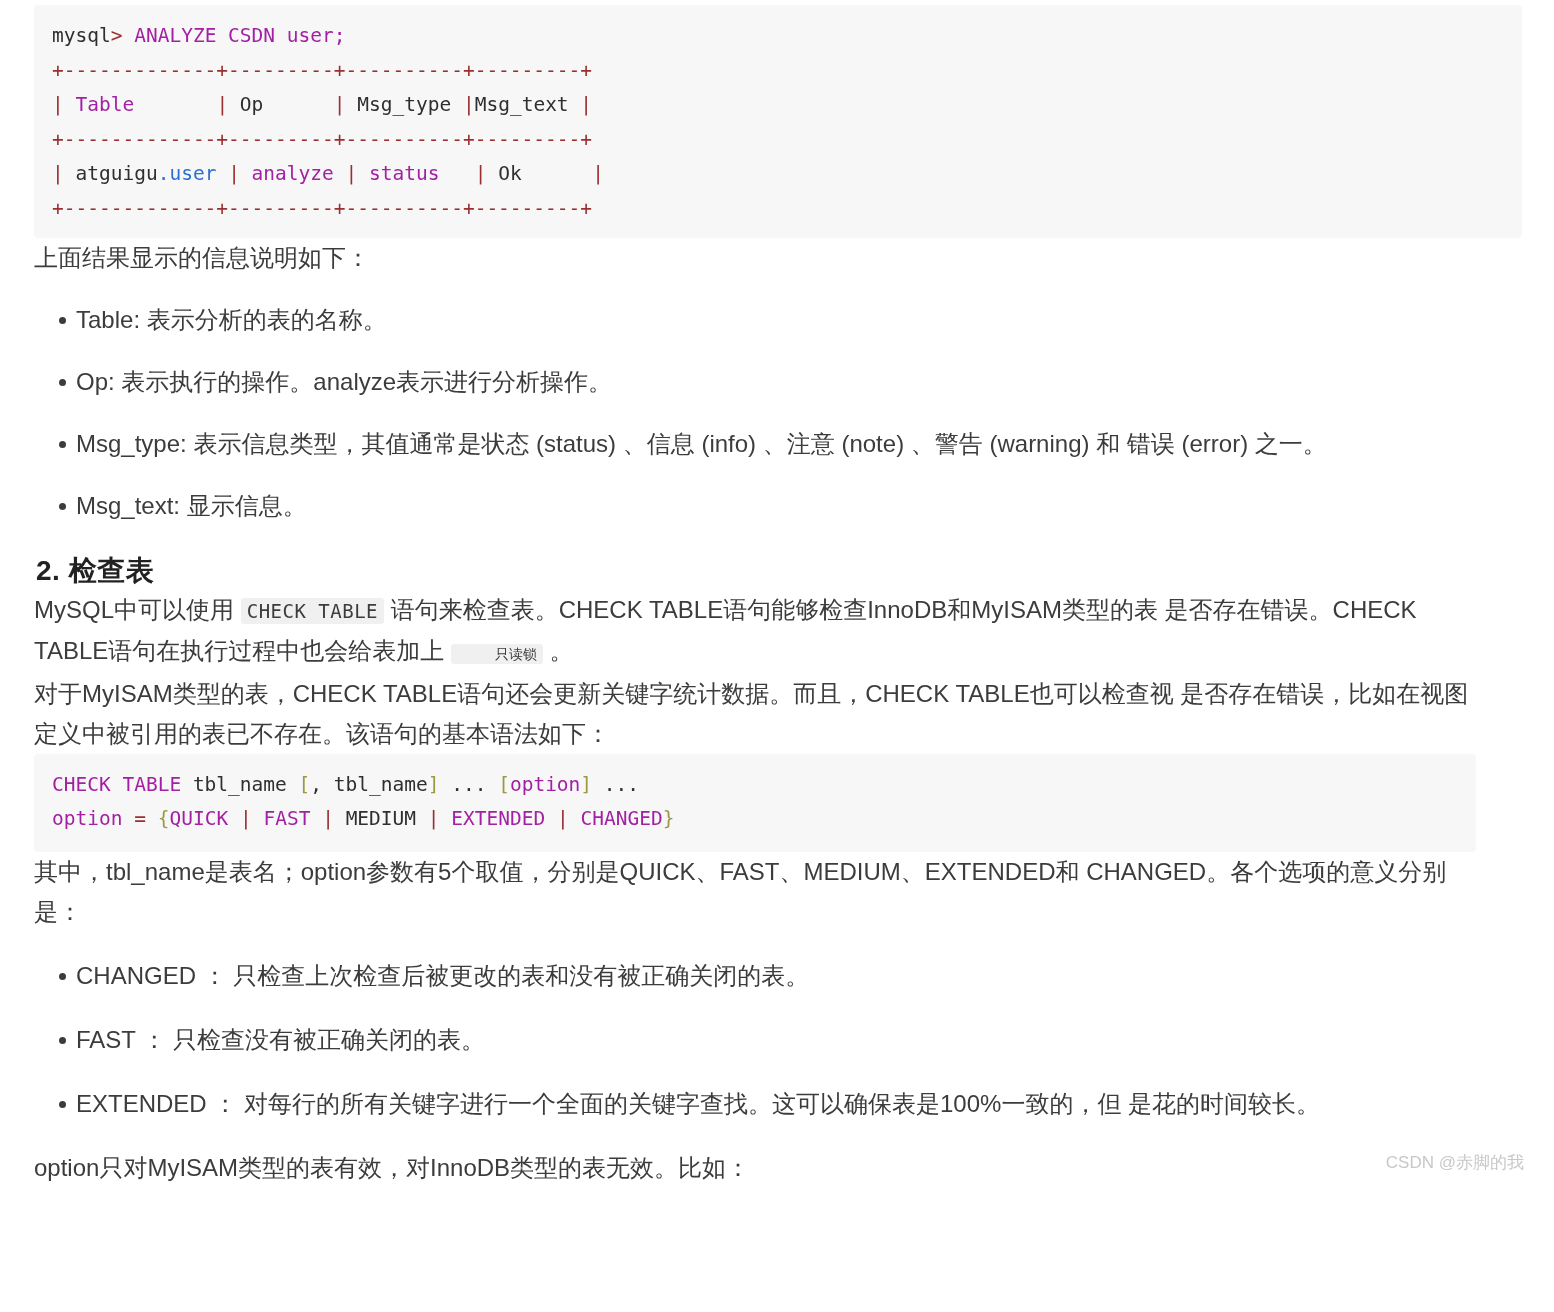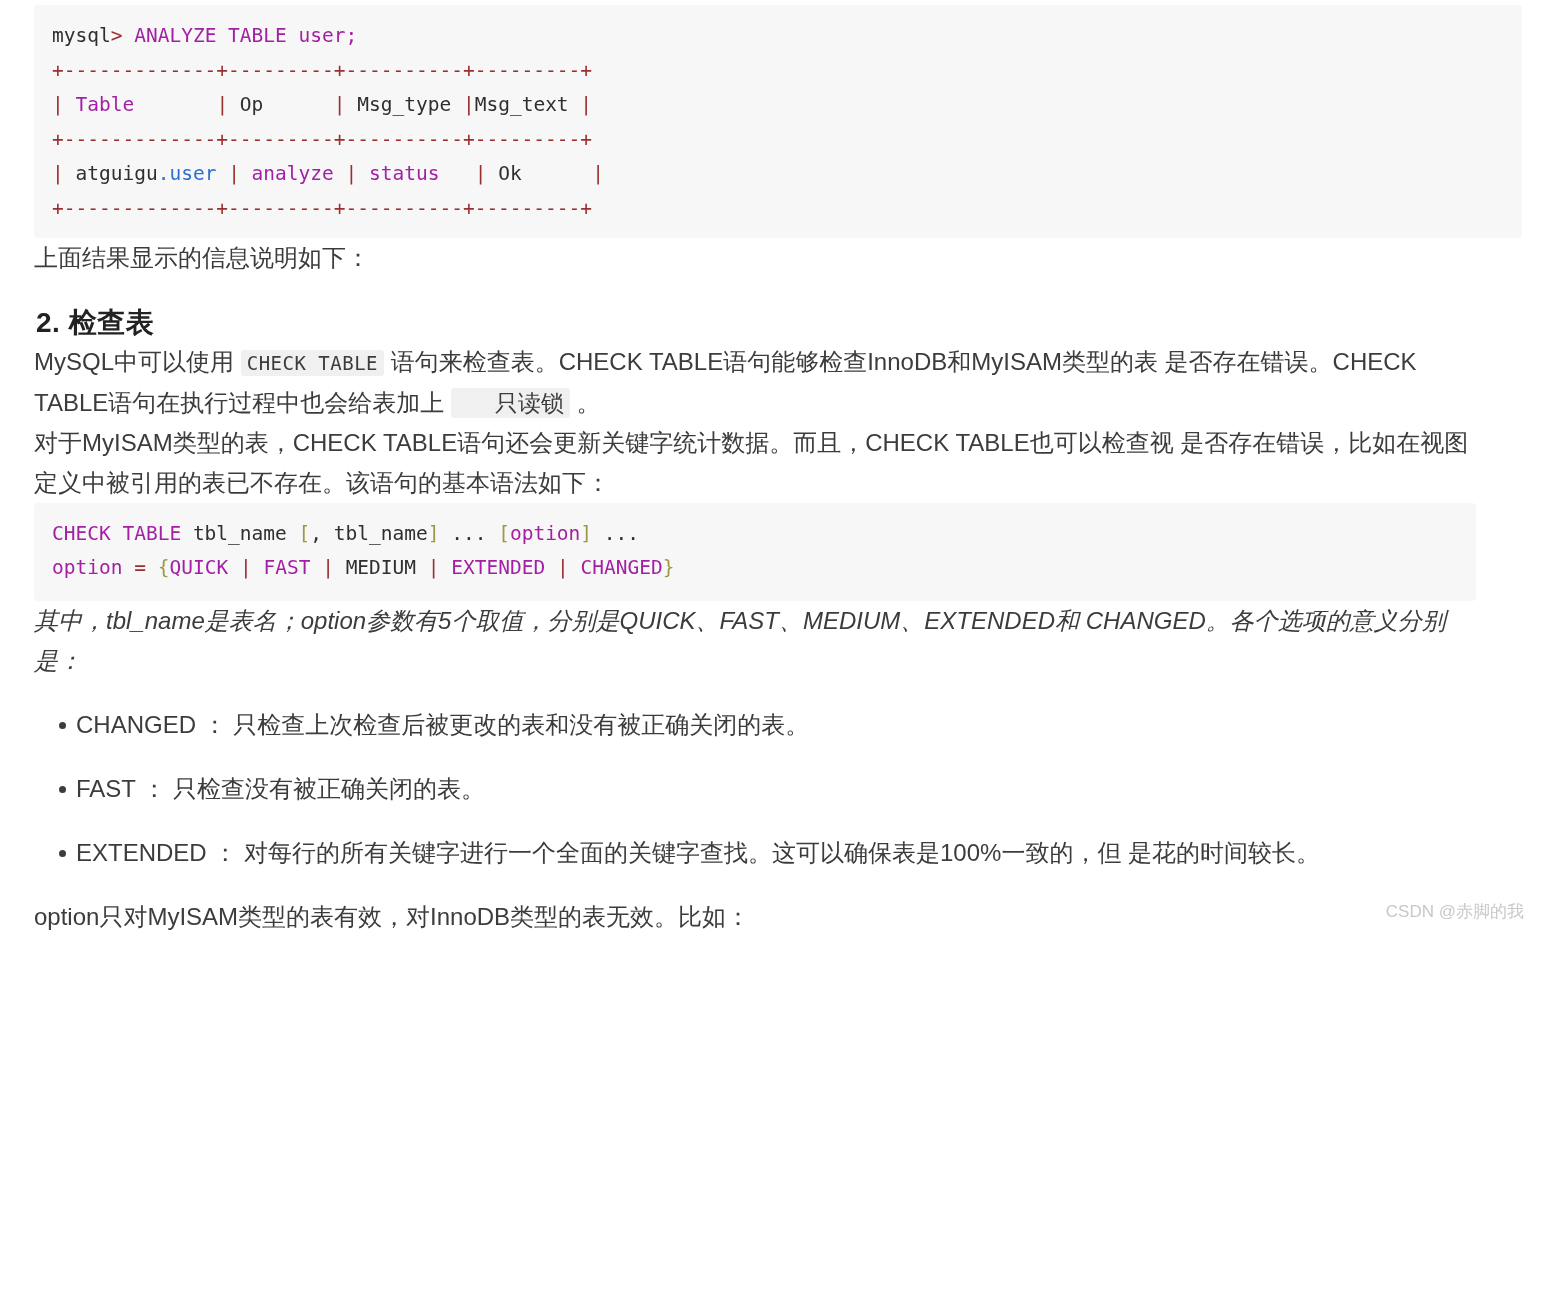--- a/index.html
+++ b/index.html
@@ -54,35 +54,35 @@
   
   p.para {
     font-size: 24px;
     line-height: 40px;
     color: #3c3c3c;
     margin: 0;
   }
   .p-intro   { margin: 28px 0 0 2px; }
   .p-check1  { margin: 24px 0 0 2px; width: 1420px; }
   .p-check2  { margin: 36px 0 0 2px; width: 1450px; }
-  .p-opts    { margin: 34px 0 0 2px; width: 1420px; font-style: italic; }
+  .p-opts    { margin: 34px 0 0 2px; width: 1420px; }
   .p-last    { margin: 38px 0 0 2px; }
 
   code.inline {
     background: #f0f0f0;
     border-radius: 3px;
     padding: 2px 6px;
     font-family: "DejaVu Sans Mono", "Liberation Mono", monospace;
     font-size: 19px;
     color: #3c3c3c;
     letter-spacing: 0.5px;
   }
   code.inline.cjk {
     font-family: "Liberation Sans", "DejaVu Sans", sans-serif;
-    font-size: 23px;
+    font-size: 14px;
     letter-spacing: 0;
     padding-left: 44px;
   }
 
   
   ul.bullets {
     list-style: none;
     margin: 0;
     padding: 0;
   }
@@ -127,29 +127,35 @@
     color: #c8c8c8;
     font-family: "Liberation Sans", "DejaVu Sans", sans-serif;
     white-space: nowrap;
   }
 </style>
 </head>
 <body>
 
 <div class="page">
 
-  <pre class="codeblock first"><span class="tok-plain">mysql</span><span class="tok-pun">&gt; </span><span class="tok-kw">ANALYZE TABLE user;</span>
+  <pre class="codeblock first"><span class="tok-plain">mysql</span><span class="tok-pun">&gt; </span><span class="tok-kw">ANALYZE CSDN user;</span>
 <span class="tok-pun">+-------------+---------+----------+---------+</span>
 <span class="tok-pun">| </span><span class="tok-kw">Table</span><span class="tok-plain">       </span><span class="tok-pun">| </span><span class="tok-plain">Op      </span><span class="tok-pun">| </span><span class="tok-plain">Msg_type </span><span class="tok-pun">|</span><span class="tok-plain">Msg_text </span><span class="tok-pun">|</span>
 <span class="tok-pun">+-------------+---------+----------+---------+</span>
 <span class="tok-pun">| </span><span class="tok-plain">atguigu</span><span class="tok-blue">.user</span><span class="tok-plain"> </span><span class="tok-pun">| </span><span class="tok-kw">analyze</span><span class="tok-plain"> </span><span class="tok-pun">| </span><span class="tok-kw">status</span><span class="tok-plain">   </span><span class="tok-pun">| </span><span class="tok-plain">Ok</span><span class="tok-plain">      </span><span class="tok-pun">|</span>
 <span class="tok-pun">+-------------+---------+----------+---------+</span></pre>
 
   <p class="para p-intro">上面结果显示的信息说明如下：</p>
 
+  <ul class="bullets list-msg">
+    <li>Table: 表示分析的表的名称。</li>
+    <li>Op: 表示执行的操作。analyze表示进行分析操作。</li>
+    <li>Msg_type: 表示信息类型，其值通常是状态 (status) 、信息 (info) 、注意 (note) 、警告 (warning) 和 错误 (error) 之一。</li>
+    <li>Msg_text: 显示信息。</li>
+  </ul>
 
   <h2 class="section">2. 检查表</h2>
 
   <p class="para p-check1"><span>MySQL中可以使用 </span><code class="inline">CHECK TABLE</code><span> 语句来检查表。CHECK TABLE语句能够检查InnoDB和MyISAM类型的表 是否存在错误。CHECK TABLE语句在执行过程中也会给表加上 </span><code class="inline cjk">只读锁</code><span> 。</span></p>
 
   <p class="para p-check2">对于MyISAM类型的表，CHECK TABLE语句还会更新关键字统计数据。而且，CHECK TABLE也可以检查视 是否存在错误，比如在视图定义中被引用的表已不存在。该语句的基本语法如下：</p>
 
   <pre class="codeblock second"><span class="tok-kw">CHECK TABLE</span><span class="tok-plain"> tbl_name </span><span class="tok-olive">[</span><span class="tok-plain">, tbl_name</span><span class="tok-olive">]</span><span class="tok-plain"> ... </span><span class="tok-olive">[</span><span class="tok-kw">option</span><span class="tok-olive">]</span><span class="tok-plain"> ...</span>
 <span class="tok-kw">option</span><span class="tok-plain"> </span><span class="tok-pun">=</span><span class="tok-plain"> </span><span class="tok-olive">{</span><span class="tok-kw">QUICK</span><span class="tok-plain"> </span><span class="tok-pun">|</span><span class="tok-plain"> </span><span class="tok-kw">FAST</span><span class="tok-plain"> </span><span class="tok-pun">|</span><span class="tok-plain"> </span><span class="tok-plain">MEDIUM</span><span class="tok-plain"> </span><span class="tok-pun">|</span><span class="tok-plain"> </span><span class="tok-kw">EXTENDED</span><span class="tok-plain"> </span><span class="tok-pun">|</span><span class="tok-plain"> </span><span class="tok-kw">CHANGED</span><span class="tok-olive">}</span></pre>
 

